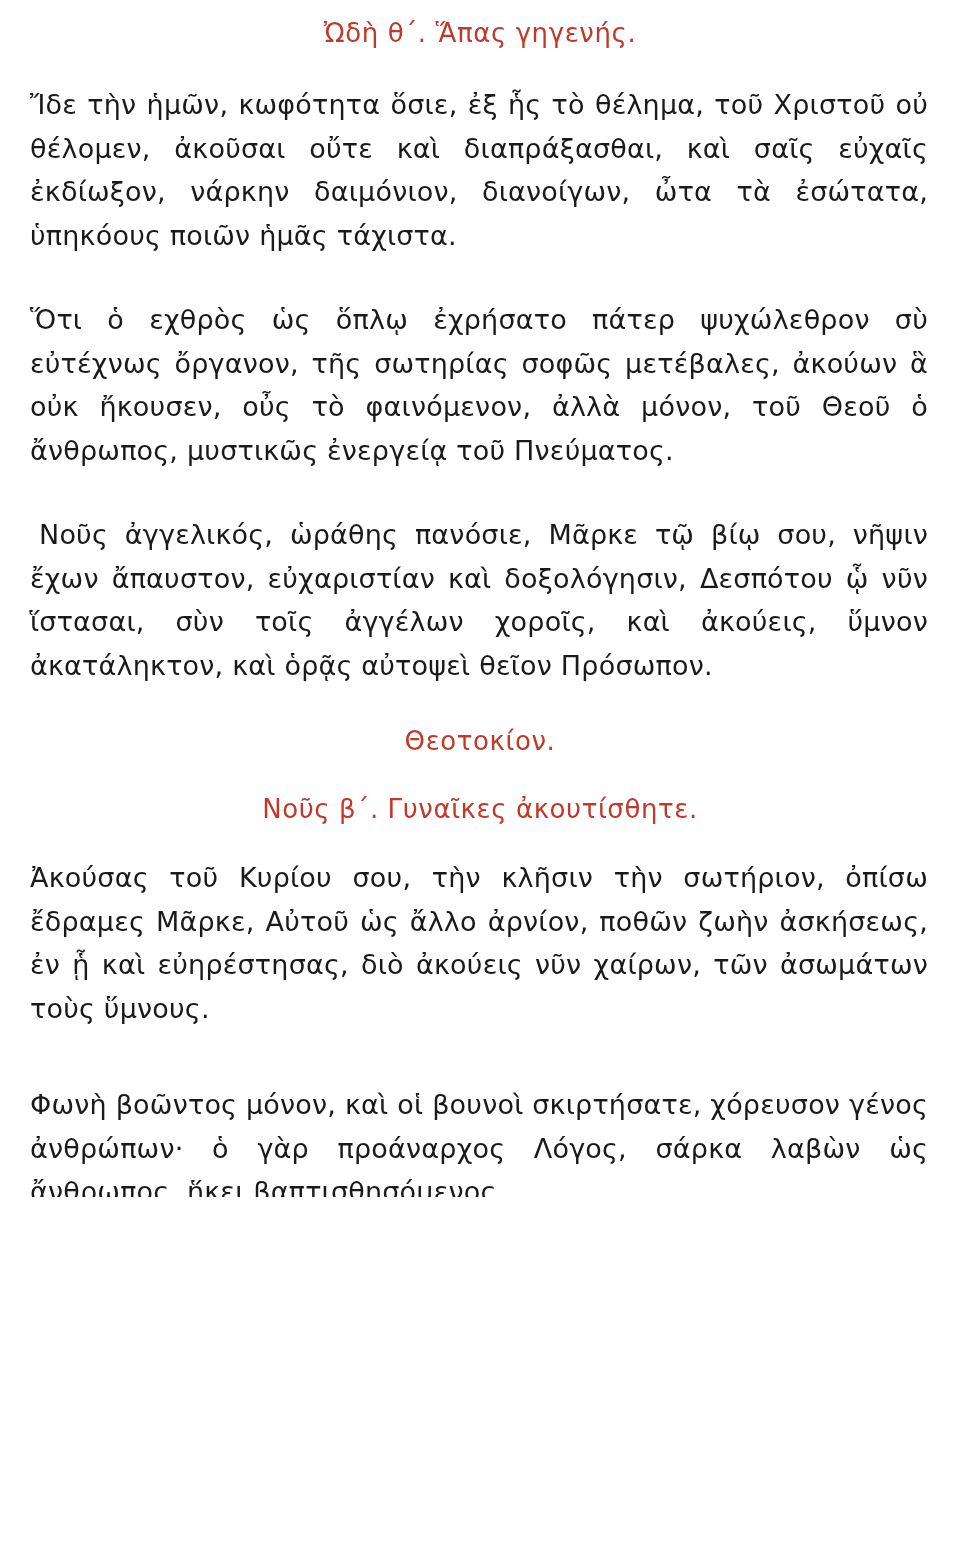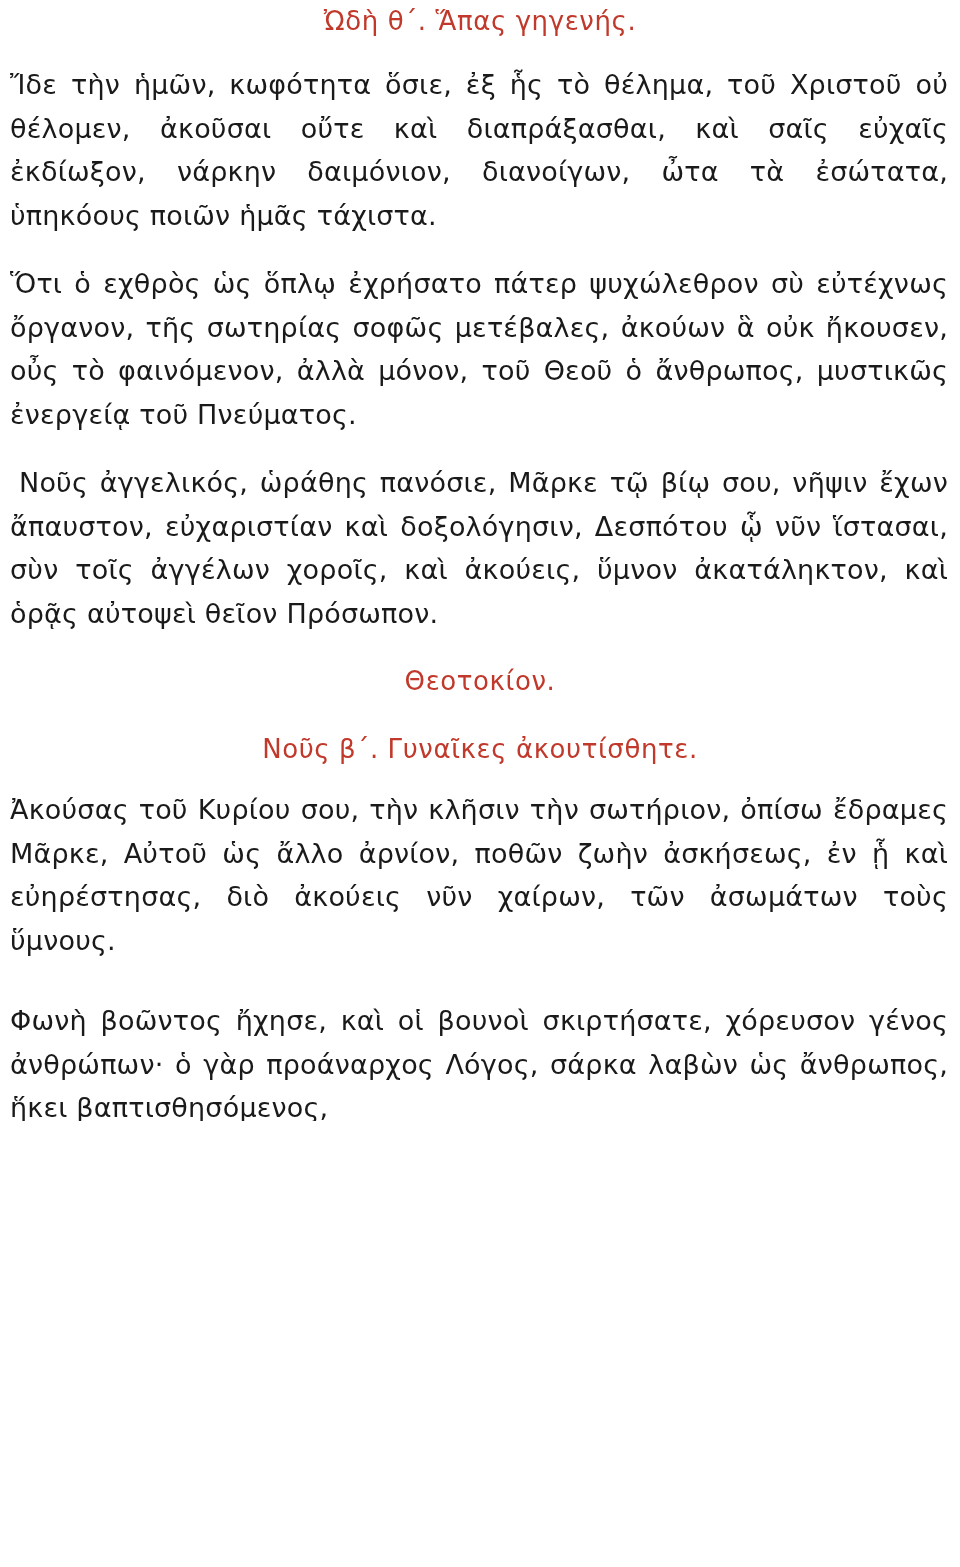--- a/index.html
+++ b/index.html
@@ -12,42 +12,42 @@
     width: 960px;
     height: 1567px;
     overflow: hidden;
     font-family: "DejaVu Sans", sans-serif;
     color: #1a1a1a;
   }
   .page {
     width: 960px;
     height: 1567px;
     position: relative;
-    padding: 0;
+    padding: 12px;
     background: #ffffff;
   }
   .rubric {
     color: #c0392b;
     text-align: center;
     font-size: 26px;
     line-height: 43px;
     font-family: "DejaVu Sans", sans-serif;
     letter-spacing: 0.6px;
     white-space: nowrap;
   }
   .troparion {
     color: #1a1a1a;
     font-size: 27px;
     line-height: 43.5px;
     text-align: justify;
     text-align-last: left;
     font-family: "DejaVu Sans", sans-serif;
     letter-spacing: 0.2px;
     word-spacing: 0px;
-    margin: 8px;
+    margin: 16px;
     padding: 0 4px 0 2px;
     hyphens: none;
   }
   .troparion.indented { text-indent: 9px; }
   .gap-title { height: 12px; }
   .gap-sm { height: 9px; }
   .gap-md { height: 17px; }
   .gap-xs { height: 4px; }
   .clip-last {
     max-height: 130px;
@@ -90,16 +90,16 @@
   <div class="gap-sm"></div>
 
   <p class="troparion">Ἀκούσας τοῦ Κυρίου σου, τὴν κλῆσιν τὴν σωτήριον, ὀπίσω ἔδραμες Μᾶρκε, Αὐτοῦ ὡς ἄλλο ἀρνίον, ποθῶν ζωὴν ἀσκήσεως, ἐν ᾗ καὶ εὐηρέστησας, διὸ ἀκούεις νῦν χαίρων, τῶν ἀσωμάτων τοὺς ὕμνους.</p>
 
   <div class="gap-md"></div>
 
 
   <div class="gap-xs"></div>
 
   <div class="clip-last">
-    <p class="troparion">Φωνὴ βοῶντος ἤχησε, καὶ οἱ βουνοὶ σκιρτήσατε, χόρευσον γένος ἀνθρώπων· ὁ γὰρ προάναρχος Λόγος, σάρκα λαβὼν ὡς ἄνθρωπος, ἥκει βαπτισθησόμενος,</p>
+    <p class="troparion">Φωνὴ βοῶντος μόνον, καὶ οἱ βουνοὶ σκιρτήσατε, χόρευσον γένος ἀνθρώπων· ὁ γὰρ προάναρχος Λόγος, σάρκα λαβὼν ὡς ἄνθρωπος, ἥκει βαπτισθησόμενος,</p>
   </div>
 
 </div>
 
 </body></html>

